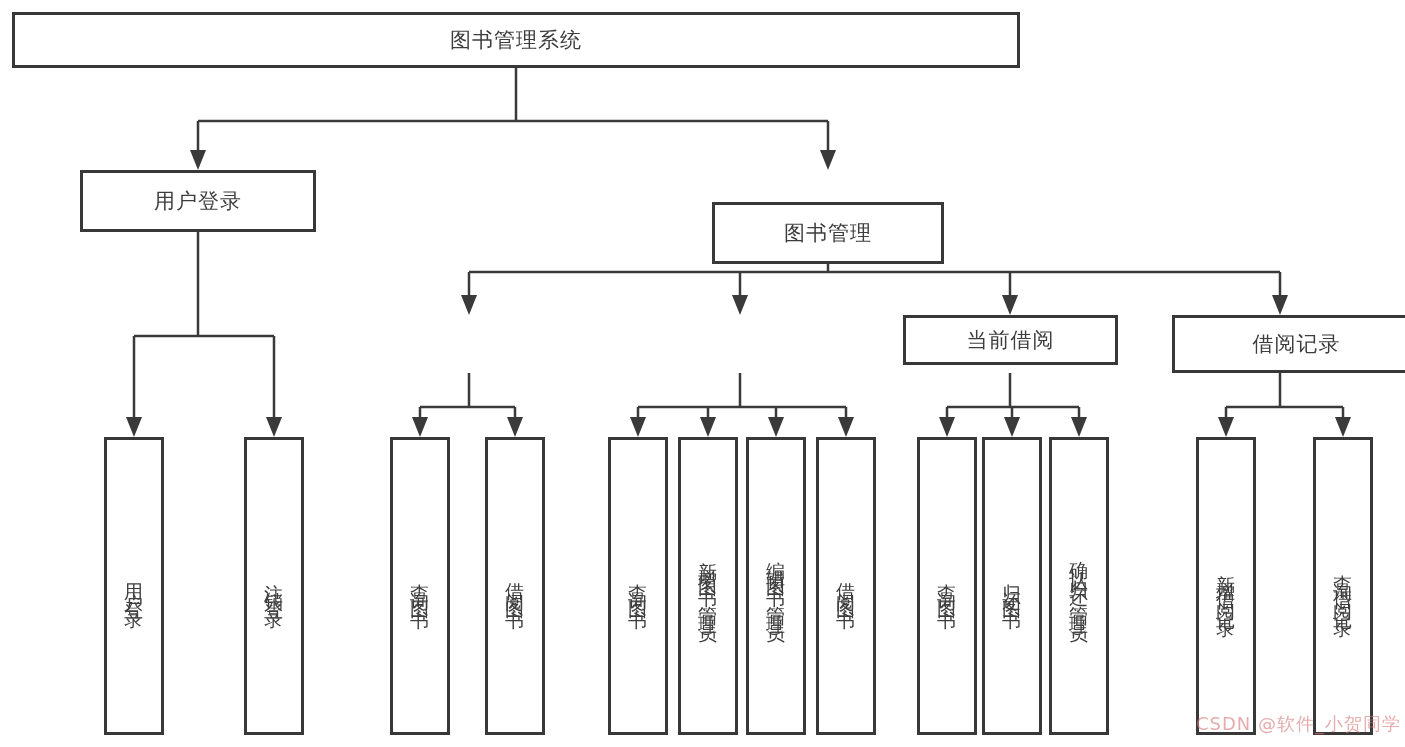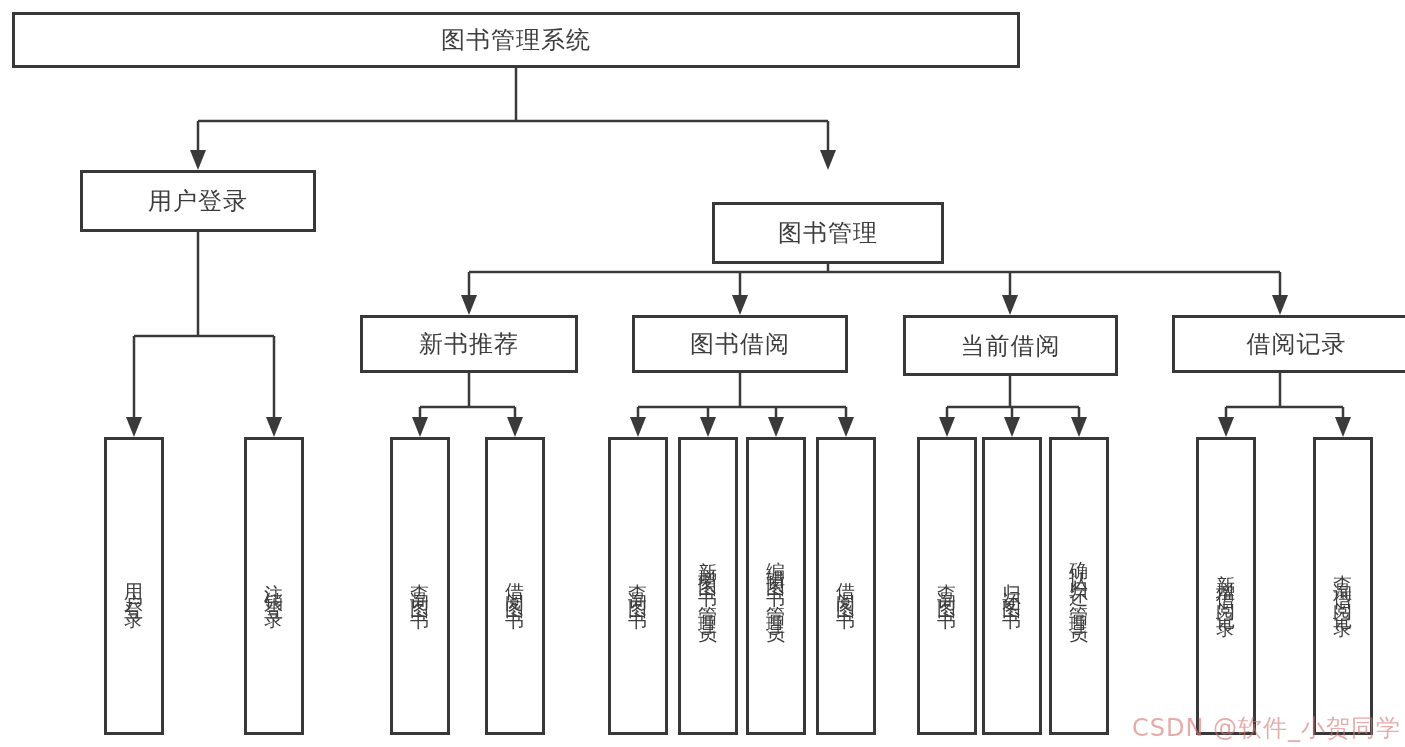--- a/index.html
+++ b/index.html
@@ -9,46 +9,46 @@
     font-family:"DejaVu Sans","Liberation Sans",sans-serif;
   }
   .canvas{position:absolute;left:0;top:0;width:1405px;height:747px;}
   svg.wires{position:absolute;left:0;top:0;z-index:1;}
   .node{
     position:absolute;box-sizing:border-box;z-index:2;
     background:#ffffff;border:3px solid #383838;
     display:flex;align-items:center;justify-content:center;
     color:#3d3d3d;
   }
-  .h-node{font-size:24px;letter-spacing:1px;}
+  .h-node{font-size:21px;letter-spacing:1px;}
   .v-node{font-size:19px;}
   .v-node .vtext{
     writing-mode:vertical-rl;text-orientation:mixed;
     letter-spacing:9px;line-height:1;white-space:nowrap;
   }
   
   .n-root{left:12px;top:12px;width:1008px;height:56px;}
   
   .n-user-login{left:80px;top:170px;width:236px;height:62px;}
   .n-book-mgmt{left:712px;top:170px;width:232px;height:62px;margin-top:32px;}
   
   .n-new-book{left:360px;top:315px;width:218px;height:58px;}
   .n-borrowing{left:632px;top:315px;width:216px;height:58px;}
-  .n-current{left:903px;top:315px;width:215px;height:61px;}
+  .n-current{left:903px;top:315px;width:215px;height:50px;}
   .n-records{left:1172px;top:315px;width:249px;height:58px;}
   
   .leaf{top:437px;width:60px;height:298px;}
   .l-ul-1{left:104px;}  .l-ul-2{left:244px;}
   .l-nb-1{left:390px;}  .l-nb-2{left:485px;}
   .l-bw-1{left:608px;}  .l-bw-2{left:678px;} .l-bw-3{left:746px;} .l-bw-4{left:816px;}
   .l-cu-1{left:917px;}  .l-cu-2{left:982px;} .l-cu-3{left:1049px;}
   .l-re-1{left:1196px;} .l-re-2{left:1313px;}
   .watermark{
     position:absolute;right:4px;top:712px;z-index:3;
-    font-size:24px;color:rgba(214,120,120,0.62);
+    font-size:18px;color:rgba(214,120,120,0.62);
     letter-spacing:1px;white-space:nowrap;
   }
 </style>
 </head>
 <body>
 
 <div class="canvas">
 
   <svg class="wires" width="1405" height="747" viewBox="0 0 1405 747">
     <g stroke="#3a3a3a" stroke-width="2.5" fill="none">
@@ -94,26 +94,20 @@
     <span>图书管理系统</span>
   </div>
 
   <div class="node h-node n-user-login">
     <span>用户登录</span>
   </div>
   <div class="node h-node n-book-mgmt">
     <span>图书管理</span>
   </div>
 
-  <div class="node h-node n-new-book">
-    <span>新书推荐</span>
-  </div>
-  <div class="node h-node n-borrowing">
-    <span>图书借阅</span>
-  </div>
   <div class="node h-node n-current">
     <span>当前借阅</span>
   </div>
   <div class="node h-node n-records">
     <span>借阅记录</span>
   </div>
 
   <div class="node v-node leaf l-ul-1">
     <span class="vtext">用户登录</span>
   </div>

